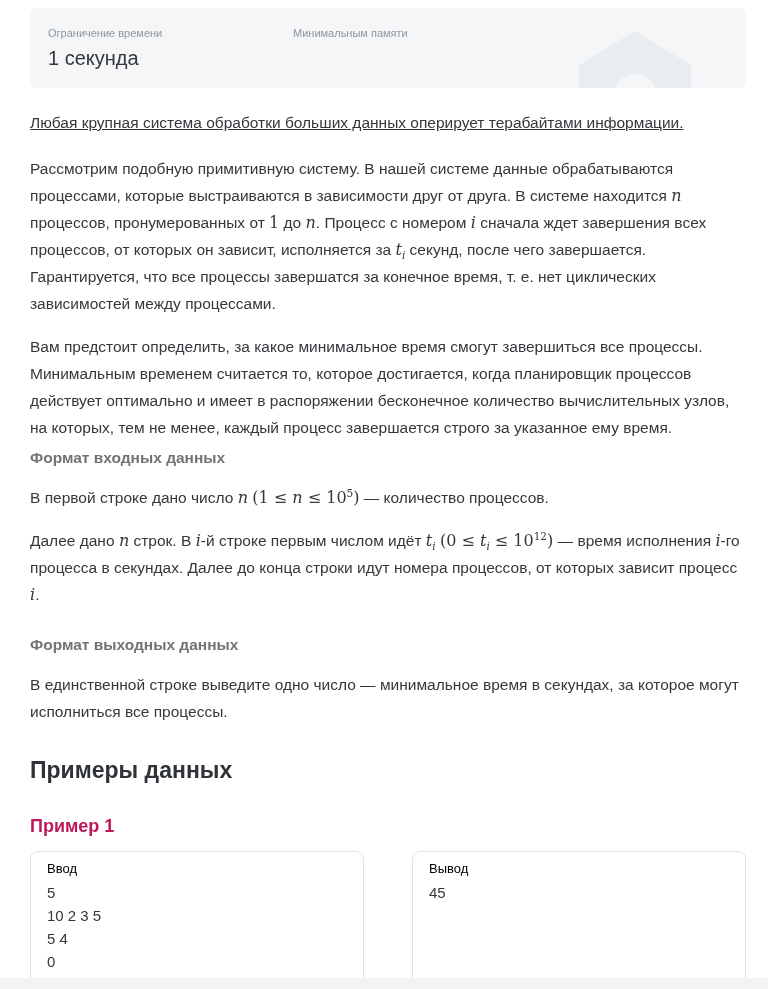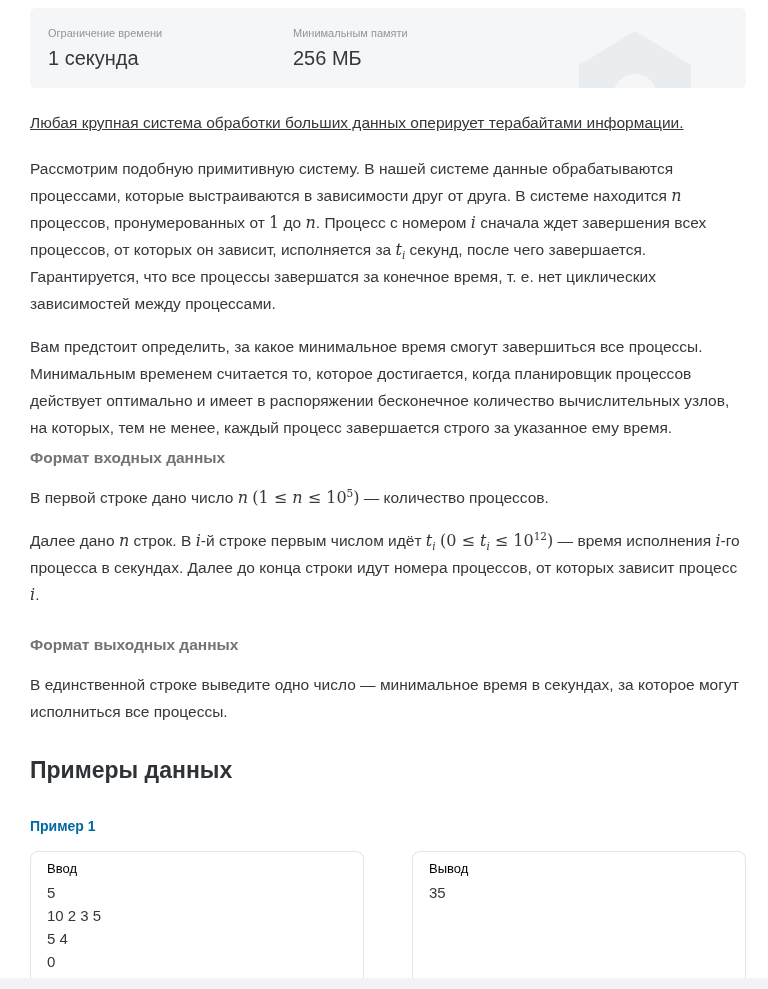--- a/index.html
+++ b/index.html
@@ -80,24 +80,24 @@
   .fmt-heading-out { margin-top: 27px; }
   .samples-heading {
     margin: 30px 0 0 0;
     font-size: 23px;
     line-height: 30px;
     font-weight: 700;
     color: #2f3337;
   }
   .example-heading {
     margin: 30px 0 10px 0;
-    font-size: 14px;
+    font-size: 18px;
     line-height: 22px;
     font-weight: 700;
-    color: #0369a1;
+    color: #be185d;
   }
   
   .sample-grid {
     margin-top: 14px;
     display: grid;
     grid-template-columns: 1fr 1fr;
     column-gap: 48px;
   }
   .sample-box {
     background: #ffffff;
@@ -133,21 +133,20 @@
 
 <div class="page">
 
   <section class="limits-card">
     <div class="limit-col">
       <div class="limit-label">Ограничение времени</div>
       <div class="limit-value">1 секунда</div>
     </div>
     <div class="limit-col">
       <div class="limit-label">Минимальным памяти</div>
-      <div class="limit-value">256 МБ</div>
     </div>
     <svg class="watermark" viewBox="0 0 112 65" aria-hidden="true">
       <path d="M56 0 L112 34 L112 65 L0 65 L0 34 Z" fill="#e9edf0"></path>
       <circle cx="56" cy="65" r="22" fill="#f5f6f7"></circle>
     </svg>
   </section>
 
   <p class="para para-first"><span class="seg-txt">Любая крупная система обработки больших данных оперирует терабайтами информации.</span></p>
   <p class="para"><span class="seg-txt">Рассмотрим подобную примитивную систему. В нашей системе данные обрабатываются процессами, которые выстраиваются в зависимости друг от друга. В системе находится </span><span class="seg-math seg-var">n</span><span class="seg-txt"> процессов, пронумерованных от </span><span class="seg-math">1</span><span class="seg-txt"> до </span><span class="seg-math seg-var">n</span><span class="seg-txt">. Процесс с номером </span><span class="seg-math seg-var">i</span><span class="seg-txt"> сначала ждет завершения всех процессов, от которых он зависит, исполняется за </span><span class="seg-math seg-var">t</span><sub class="seg-math seg-var">i</sub><span class="seg-txt"> секунд, после чего завершается. Гарантируется, что все процессы завершатся за конечное время, т. е. нет циклических зависимостей между процессами.</span></p>
   <p class="para para-tight"><span class="seg-txt">Вам предстоит определить, за какое минимальное время смогут завершиться все процессы. Минимальным временем считается то, которое достигается, когда планировщик процессов действует оптимально и имеет в распоряжении бесконечное количество вычислительных узлов, на которых, тем не менее, каждый процесс завершается строго за указанное ему время.</span></p>
@@ -170,20 +169,20 @@
           <div class="sample-line">10 2 3 5</div>
           <div class="sample-line">5 4</div>
           <div class="sample-line">0</div>
           <div class="sample-line">4</div>
           <div class="sample-line">15 3</div>
         </div>
     </div>
     <div class="sample-box">
       <div class="sample-label">Вывод</div>
       <div class="sample-lines">
-          <div class="sample-line">35</div>
+          <div class="sample-line">45</div>
         </div>
     </div>
   </div>
 
 </div>
 
 <div class="bottom-strip"></div>
 
 </body></html>

